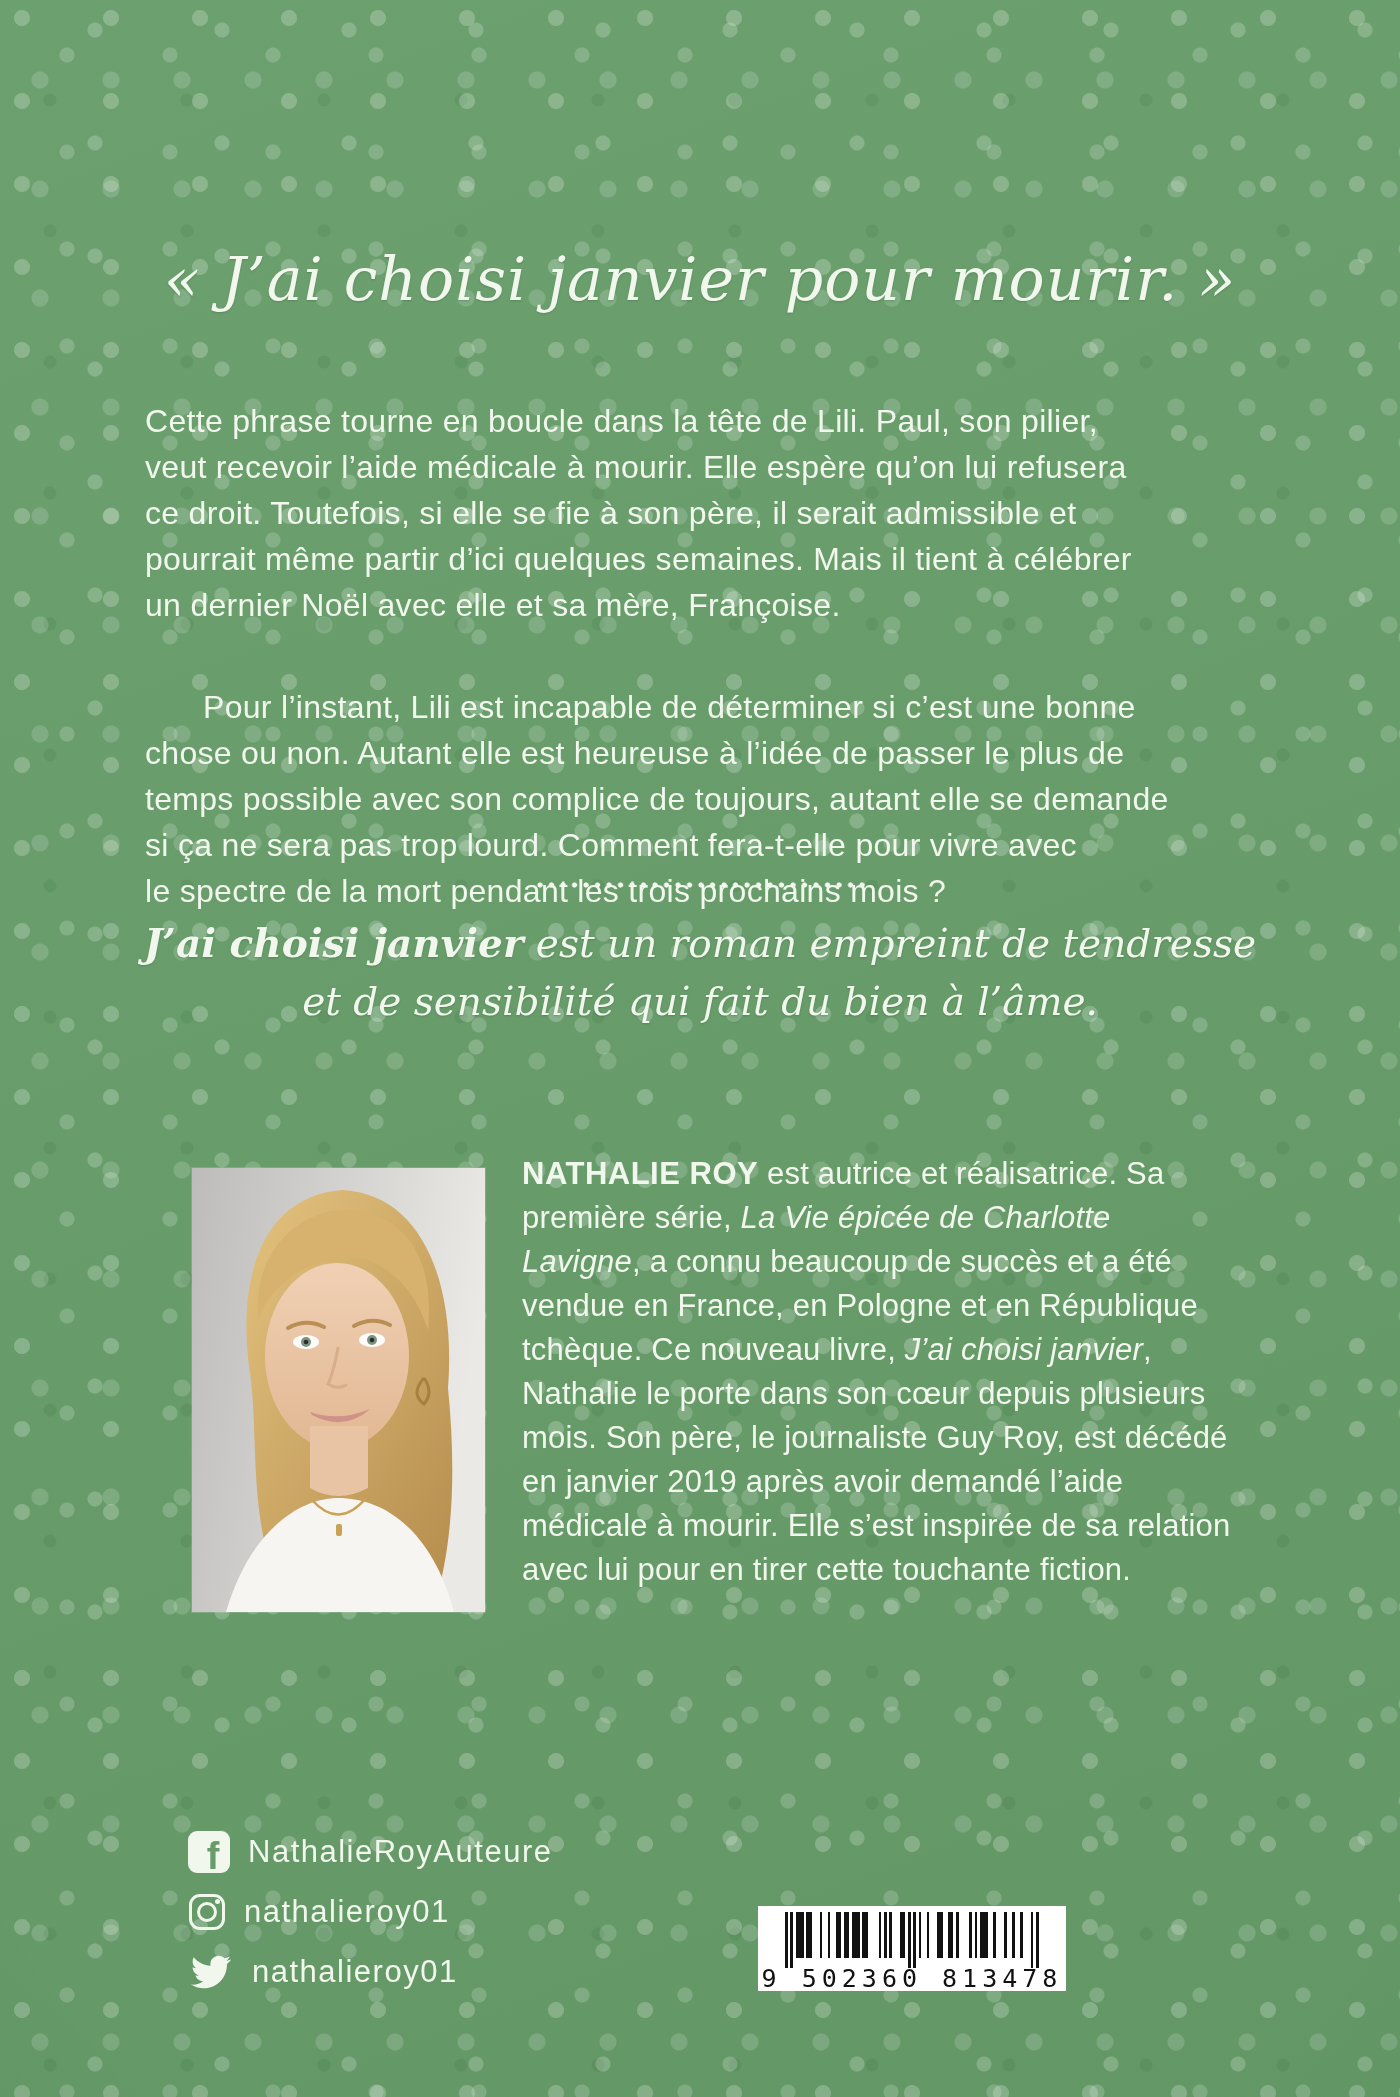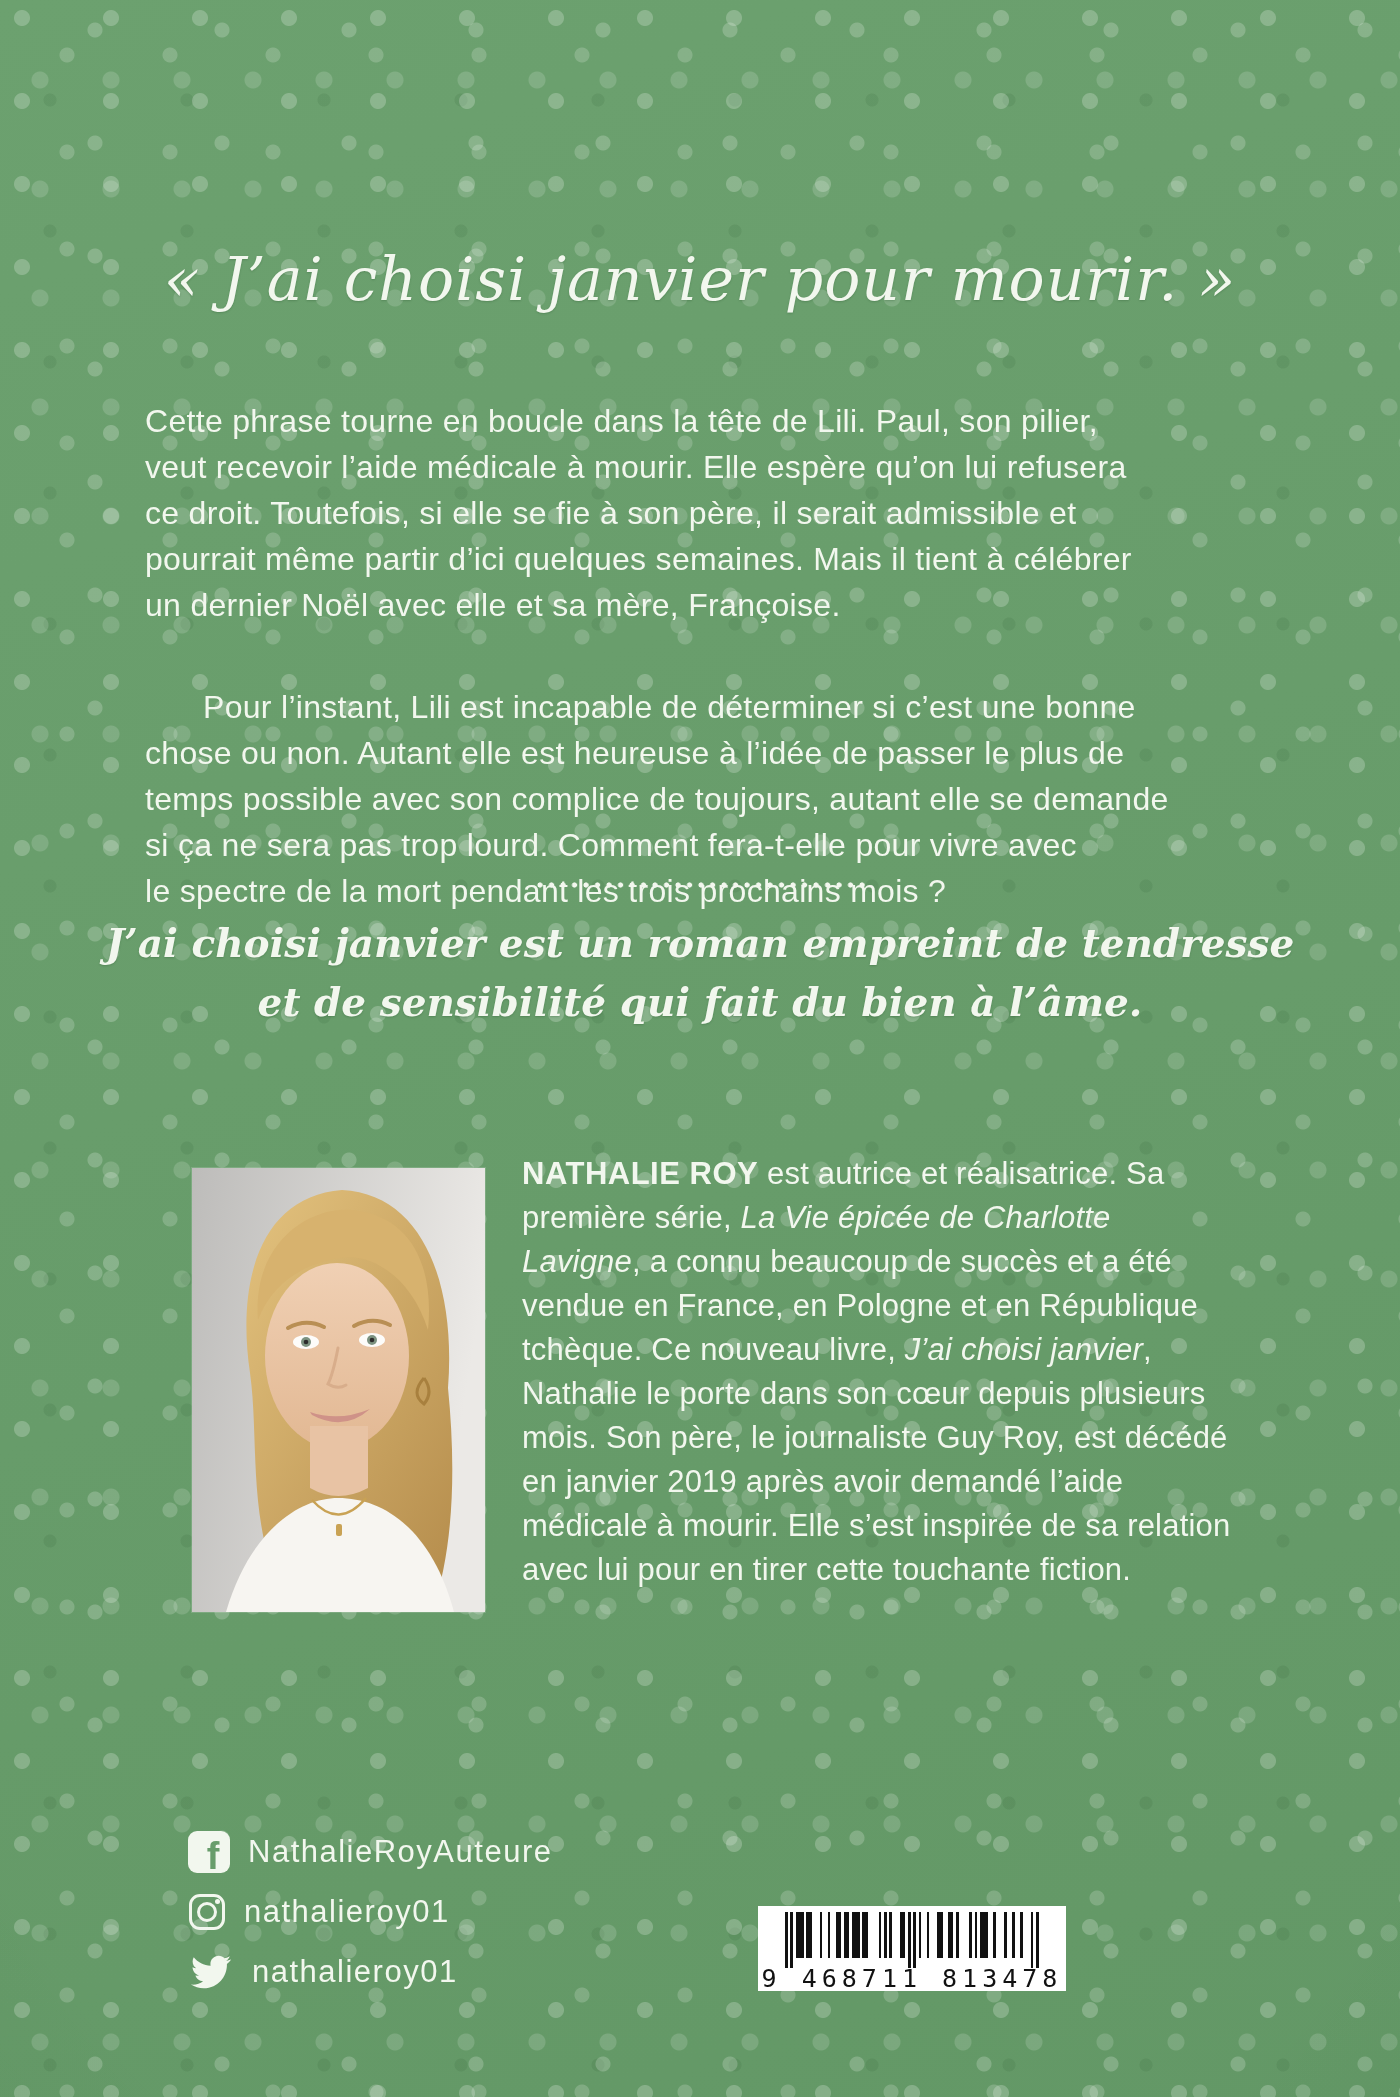--- a/index.html
+++ b/index.html
@@ -61,21 +61,21 @@
   .blurb{
     position:absolute;top:914px;left:0;right:0;
     text-align:center;
     font-family:"DejaVu Serif",serif;font-style:italic;
     font-size:39px;line-height:58px;
     color:var(--text-white);
     white-space:pre-line;
     text-shadow:0 1px 2px rgba(30,70,35,0.25);
   }
   .seg-script-bold{font-weight:700;}
-  .seg-script{font-weight:700;}
+  .seg-script{font-weight:400;}
   .seg-bold{font-weight:700;letter-spacing:0.5px;margin-top:36px;}
   .seg-italic{font-style:italic;}
   .author-photo{
     position:absolute;left:192px;top:1168px;width:293px;height:444px;
     box-shadow:0 0 0 1px rgba(255,255,255,0.15);
   }
   .author-photo svg{display:block;width:100%;height:100%;}
   .bio{
     position:absolute;left:522px;top:1152px;width:716px;
     color:var(--text-white);
@@ -285,17 +285,17 @@
         <div class="bar b1" style="width: 2.67368px;"></div>
         <div class="bar b0" style="width: 5.34737px;"></div>
         <div class="bar b1" style="width: 2.67368px;"></div>
         <div class="bar b0" style="width: 5.34737px;"></div>
         <div class="bar b1" style="width: 2.67368px;"></div>
         <div class="bar b0" style="width: 8.02105px;"></div>
         <div class="bar b1 tall" style="width: 2.67368px;"></div>
         <div class="bar b0" style="width: 2.67368px;"></div>
         <div class="bar b1 tall" style="width: 2.67368px;"></div>
       </div>
-    <div class="barcode-digits">9 468711 813478</div>
+    <div class="barcode-digits">9 502360 813478</div>
   </div>
 
 
 </div>
 
 </body></html>

